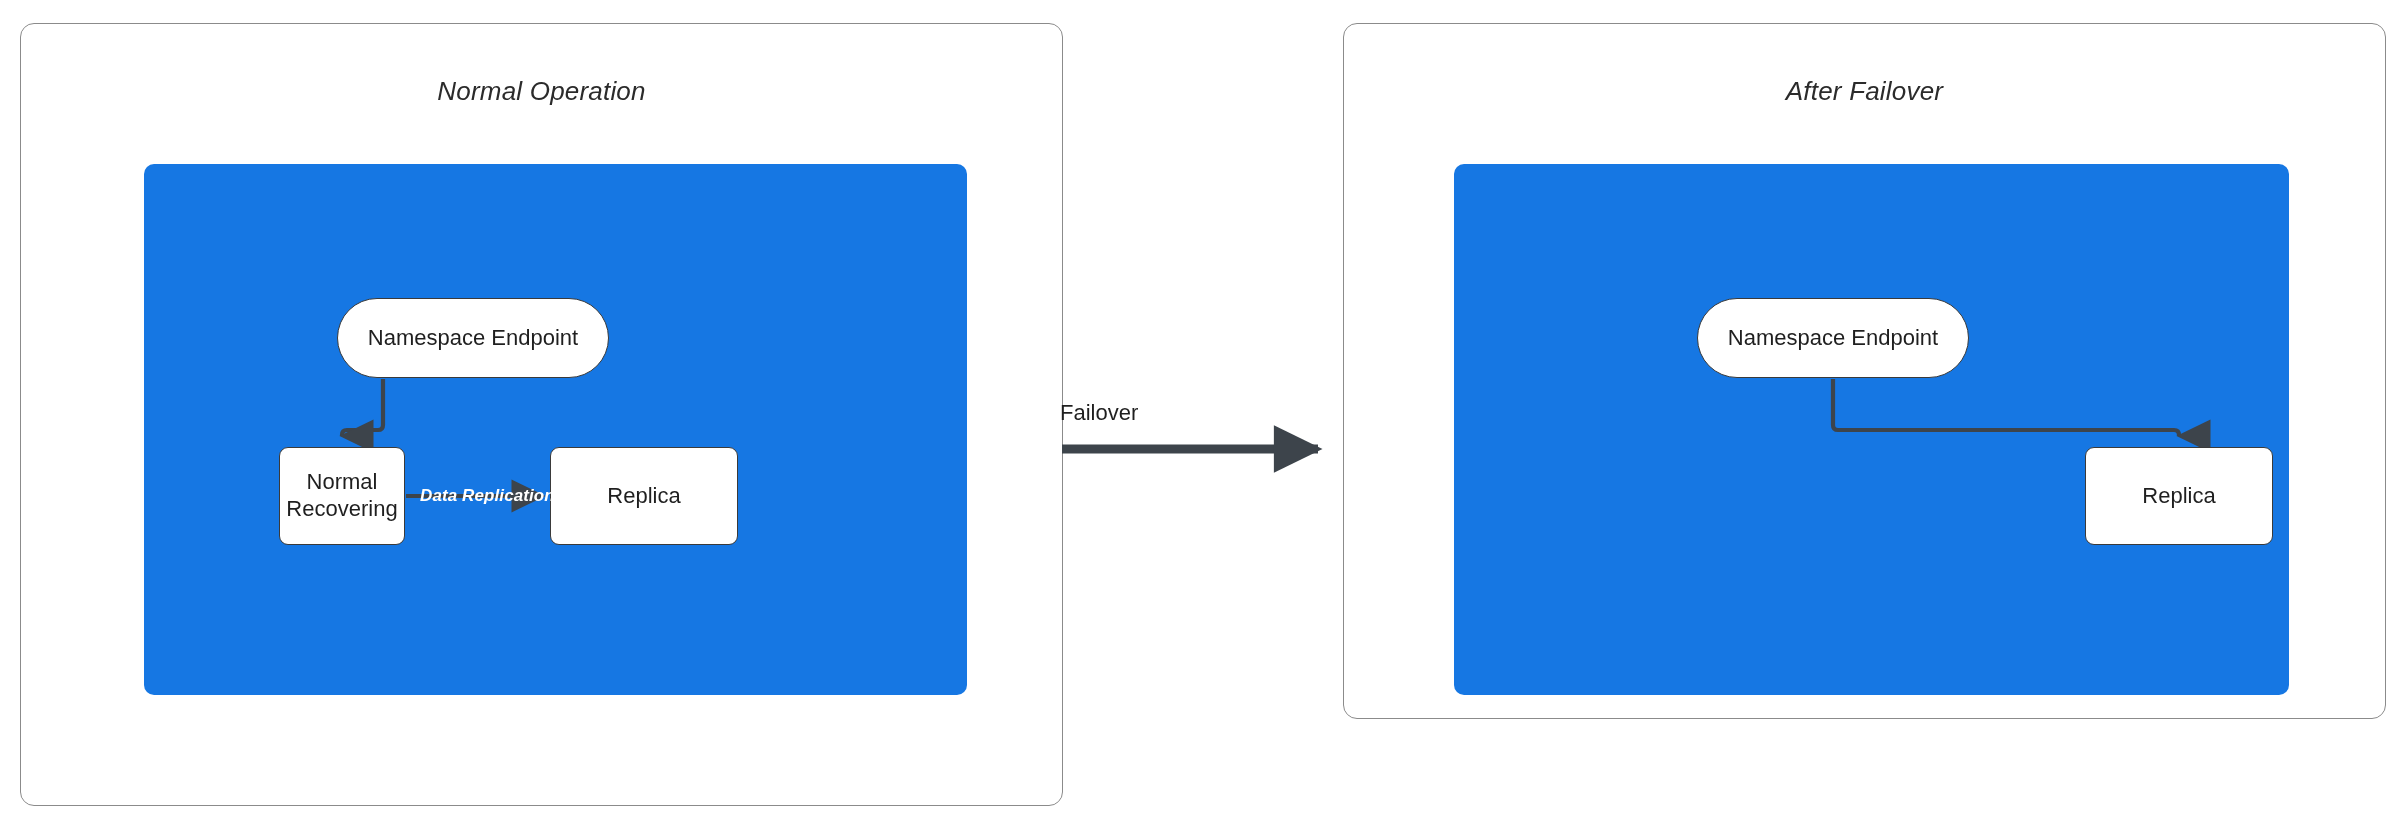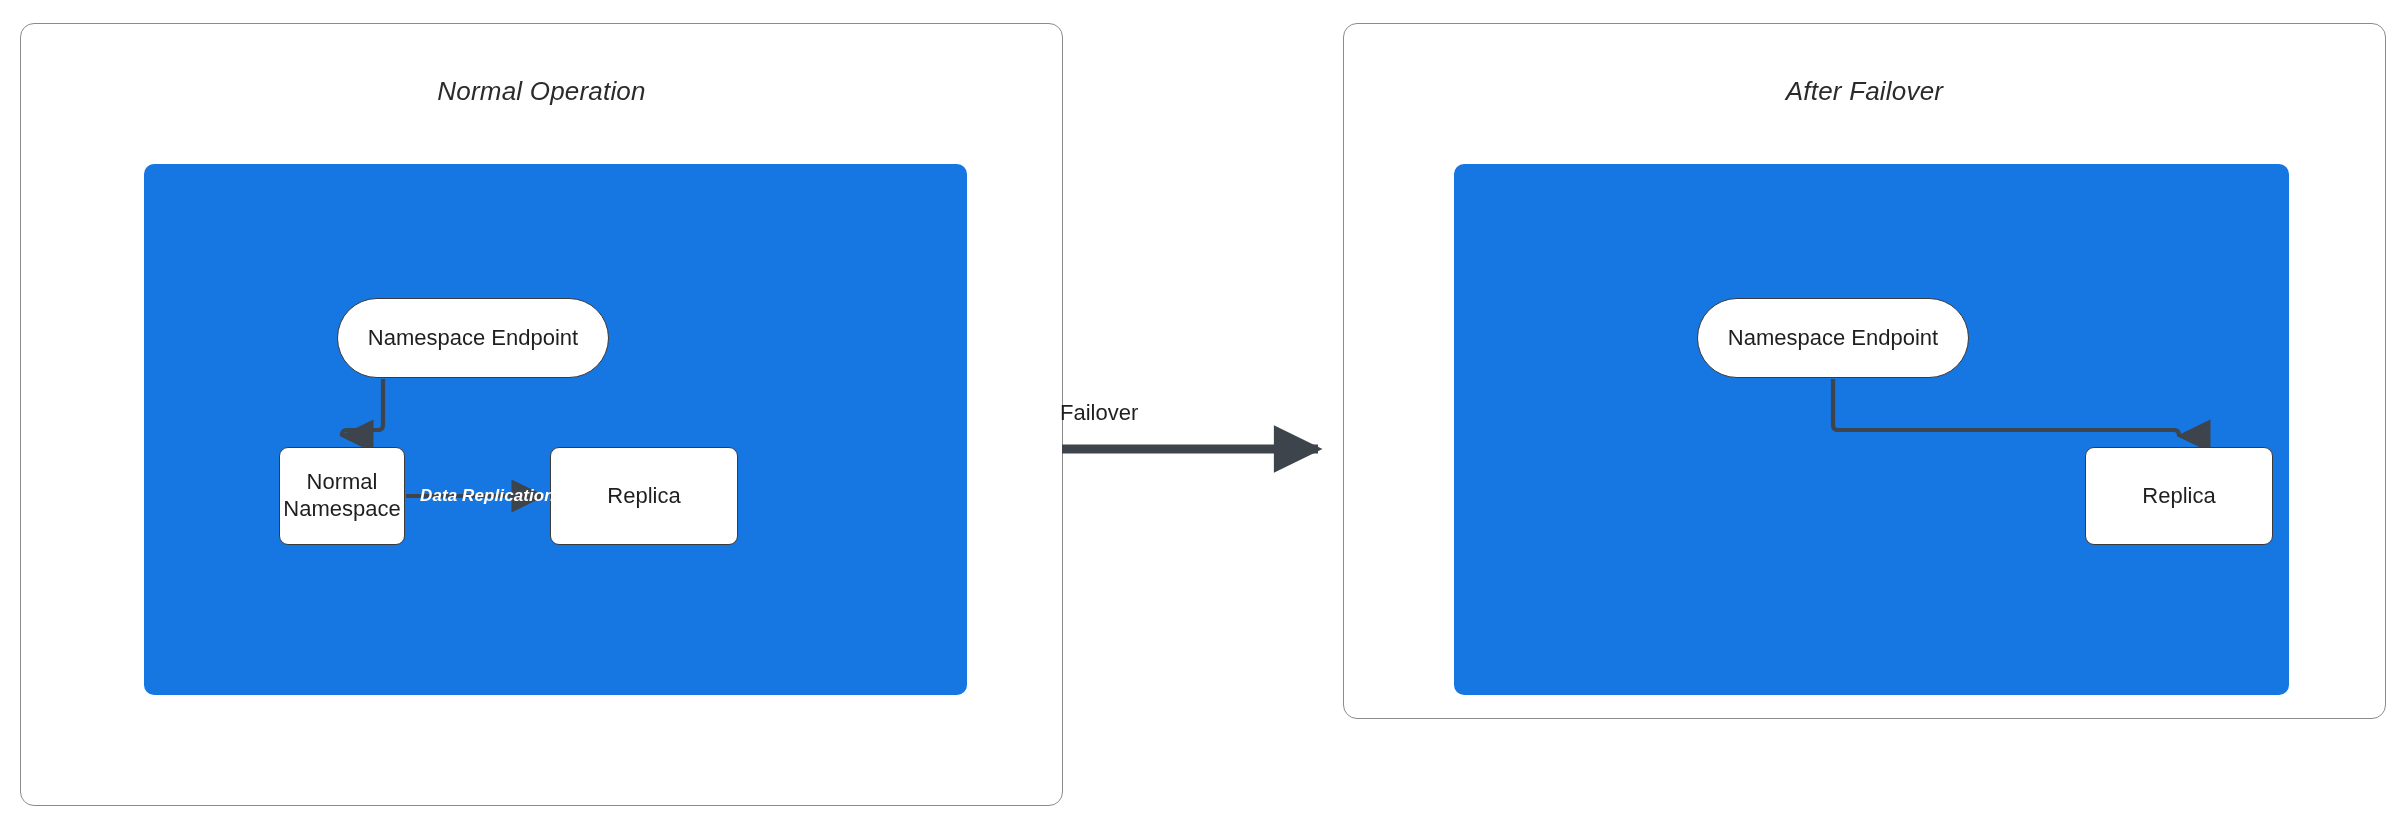--- a/index.html
+++ b/index.html
@@ -167,21 +167,21 @@
         <path class="conn-path" d="M 239,215 L 239,261 Q 239,266 234,266 L 203,266 Q 198,266 198,271 L 198,272" marker-end="url(#arrowDownL)"></path>
 
         <path class="conn-path" d="M 262,332 L 399,332" marker-end="url(#arrowRightL)"></path>
       </svg>
 
       <div class="node pill" id="node-endpoint-left">Namespace Endpoint</div>
 
       <div class="node rect" id="node-primary-left">
         <span>
           <span>Normal</span><br>
-          <span>Namespace</span>
+          <span>Recovering</span>
         </span>
       </div>
 
       <div class="node rect" id="node-replica-left">Replica</div>
 
       <div class="edge-label" id="label-data-replication">Data Replication</div>
 
     </div>
   </div>
 

